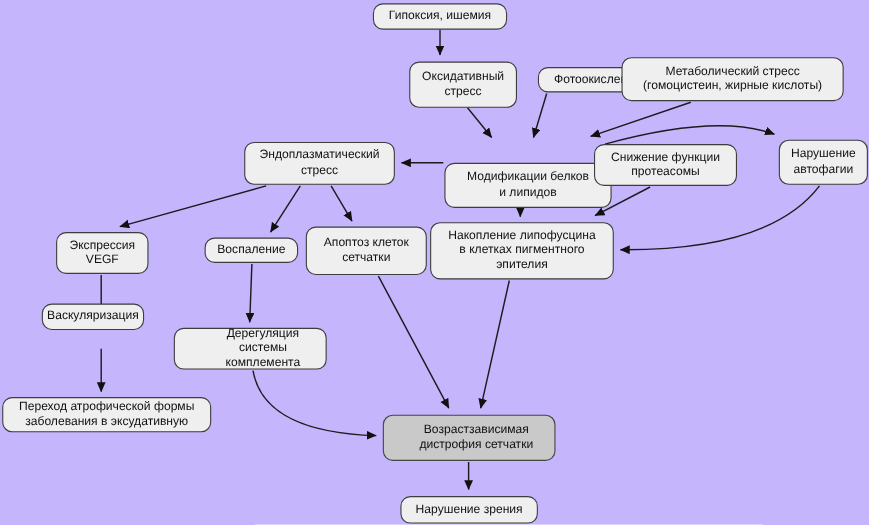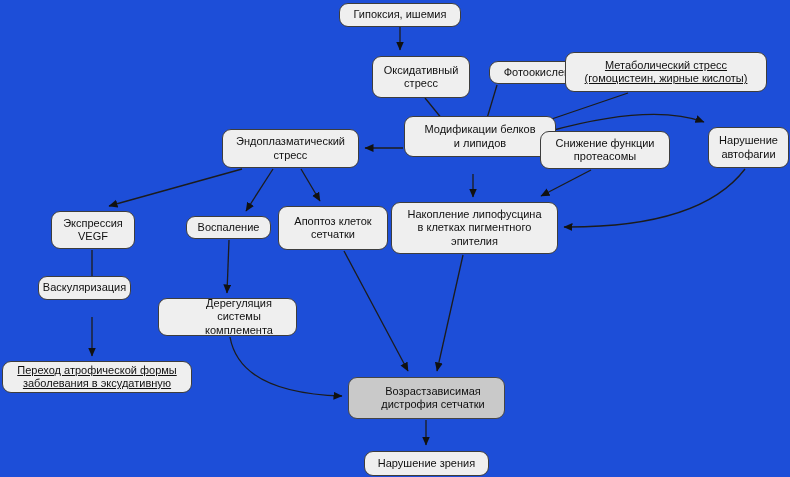--- a/index.html
+++ b/index.html
@@ -1,20 +1,20 @@
 <!DOCTYPE html>
 <html><head>
 <meta charset="utf-8">
 <style>
   html, body { margin: 0; padding: 0; background: #ffffff; }
   #canvas {
     position: relative;
     width: 790px;
     height: 477px;
-    background: #1d4ed8;
+    background: #c4b5fd;
     overflow: hidden;
     font-family: "Liberation Sans", sans-serif;
   }
   #arrows { position: absolute; left: 0; top: 0; width: 790px; height: 477px; }
   .node {
     position: absolute;
     box-sizing: border-box;
     display: flex;
     align-items: center;
     justify-content: center;
@@ -62,40 +62,40 @@
       <path d="M463 255 L437 371" marker-end="url(#ah)"></path>
       <path d="M230 337 Q240 393 342 396" marker-end="url(#ah)"></path>
       <path d="M426 420 L426 445" marker-end="url(#ah)"></path>
     </g>
   </svg>
 
   <div class="node" style="left:339px; top:3px;   width:122px; height:24px;">Гипоксия, ишемия</div>
   <div class="node" style="left:352px; top:56px;  width:98px;  height:42px;margin-left:20px;">Оксидативный
 стресс</div>
   <div class="node" style="left:453px; top:61px;  width:108px; height:23px;margin-left:36px;">Фотоокисление</div>
-  <div class="node" style="left:565px; top:52px;  width:202px; height:40px;text-decoration:underline;">Метаболический стресс
+  <div class="node" style="left:565px; top:52px;  width:202px; height:40px;">Метаболический стресс
 (гомоцистеин, жирные кислоты)</div>
   <div class="node" style="left:222px; top:129px; width:137px; height:39px;">Эндоплазматический
 стресс</div>
-  <div class="node" style="left:404px; top:116px; width:152px; height:41px;">Модификации белков
+  <div class="node" style="left:404px; top:148px; width:152px; height:41px;">Модификации белков
 и липидов</div>
   <div class="node" style="left:540px; top:131px; width:130px; height:38px;">Снижение функции
 протеасомы</div>
   <div class="node" style="left:708px; top:127px; width:81px;  height:41px;">Нарушение
 автофагии</div>
   <div class="node" style="left:51px;  top:211px; width:84px;  height:38px;">Экспрессия
 VEGF</div>
   <div class="node" style="left:186px; top:216px; width:85px;  height:23px;">Воспаление</div>
   <div class="node" style="left:278px; top:206px; width:110px; height:44px;">Апоптоз клеток
 сетчатки</div>
   <div class="node" style="left:391px; top:202px; width:167px; height:52px;">Накопление липофусцина
 в клетках пигментного
 эпителия</div>
   <div class="node" style="left:38px;  top:276px; width:93px; height:24px;">Васкуляризация</div>
   <div class="node" style="left:158px; top:298px; width:139px; height:38px;padding-left:26px;">Дерегуляция
 системы комплемента</div>
-  <div class="node" style="left:2px;   top:361px; width:190px; height:32px;text-decoration:underline;">Переход атрофической формы
+  <div class="node" style="left:2px;   top:361px; width:190px; height:32px;">Переход атрофической формы
 заболевания в эксудативную</div>
   <div class="node dark" style="left:348px; top:377px; width:157px; height:42px;padding-left:16px;">Возрастзависимая
 дистрофия сетчатки</div>
   <div class="node" style="left:364px; top:451px; width:125px; height:25px;">Нарушение зрения</div>
 
 </div>
 
 </body></html>

